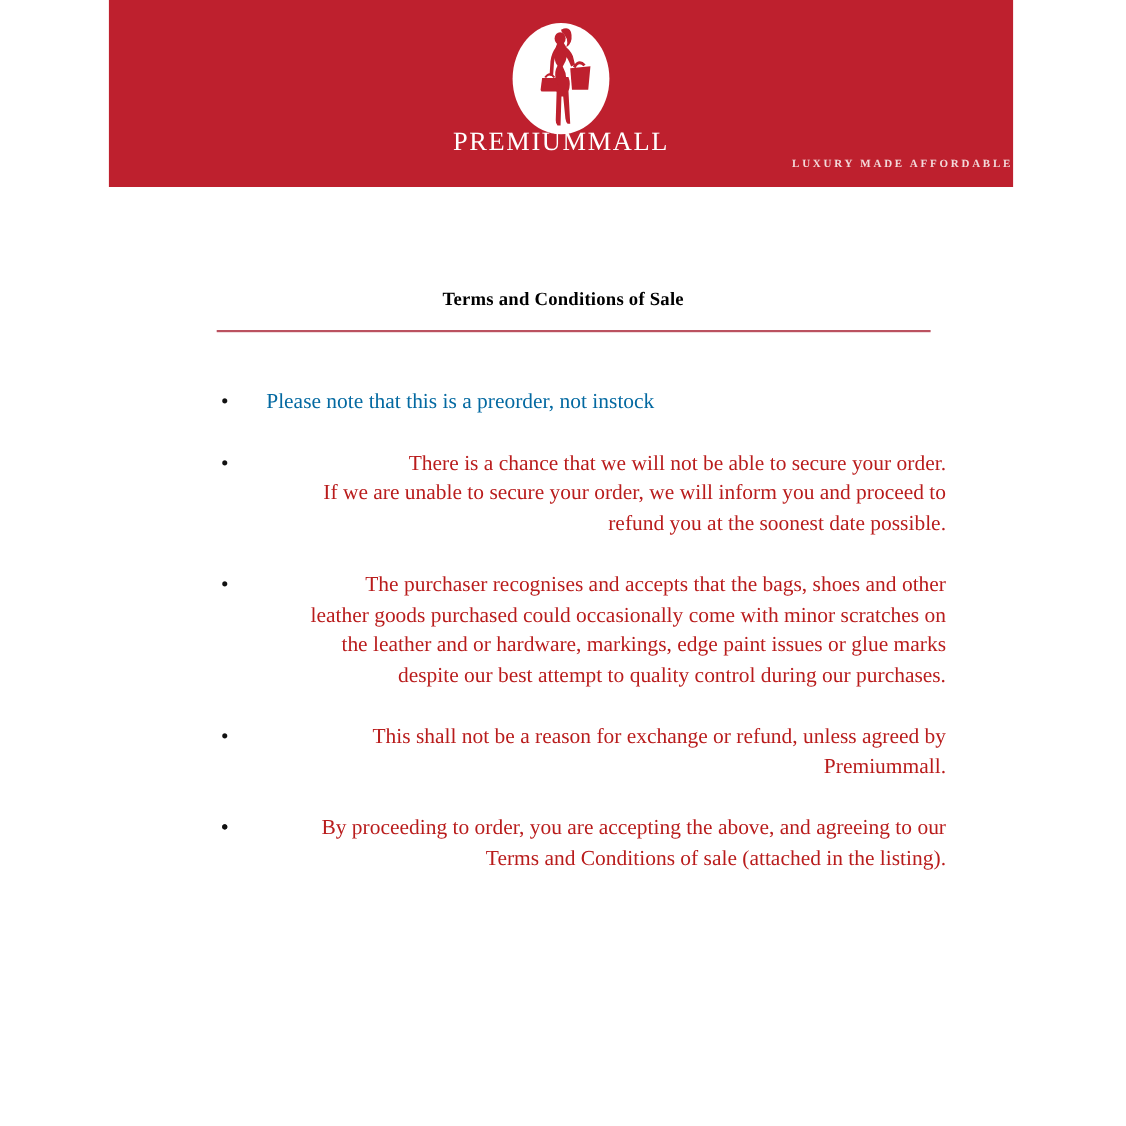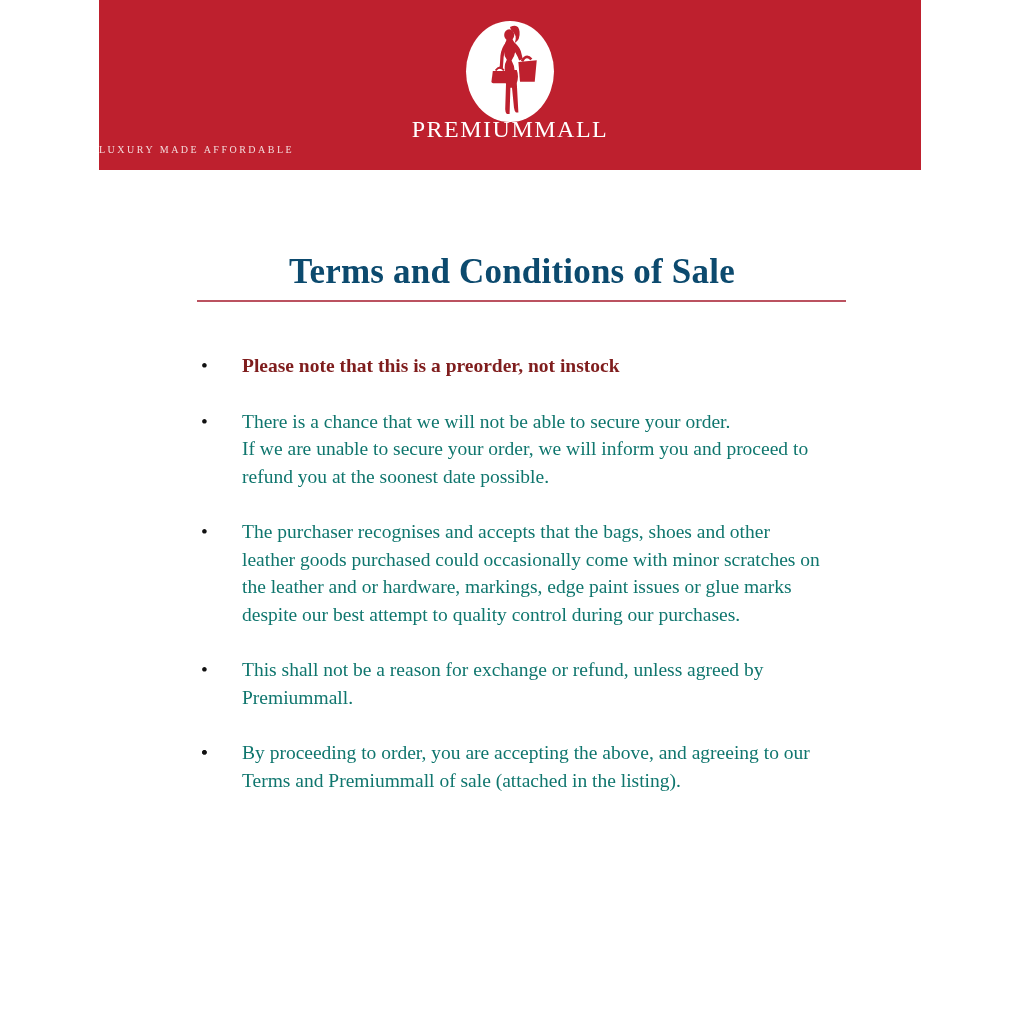--- a/index.html
+++ b/index.html
@@ -19,46 +19,46 @@
     position:absolute; left:50%; margin-left:-44px; top:21px;
     width:88px; height:101px; background:#ffffff; border-radius:50%;
     overflow:hidden;
   }
   .logo-circle svg { position:absolute; left:4px; top:2px; width:80px; height:99px; fill:#be202e; }
   .brand-name {
     position:absolute; left:0; right:0; top:116px; text-align:center;
     color:#ffffff; font-size:24px; letter-spacing:1.5px; font-weight:400;
   }
   .brand-tagline {
-    position:absolute; left:0; right:0; top:144px; text-align:left;
-    color:#f3d9da; font-size:10px; letter-spacing:2.5px; font-weight:400;
+    position:absolute; left:0; right:0; top:144px; text-align:right;
+    color:#f3d9da; font-size:10px; letter-spacing:2.5px; font-weight:700;
   }
 
   
   .doc-title {
-    position:absolute; left:0; top:252px; width:100%; text-align:center;
-    font-size:35px; font-weight:700; color:#0c4a6e; letter-spacing:0.2px;
+    position:absolute; left:0; top:262px; width:100%; text-align:center;
+    font-size:17px; font-weight:700; color:#000000; letter-spacing:0.2px;
   }
   .title-divider {
     position:absolute; left:197px; top:300px; width:649px; height:2px;
     background:#bb5260;
   }
   .terms-list {
     position:absolute; left:200px; top:352px; width:660px;
     list-style:none;
   }
   .term-item {
     position:relative; padding-left:42px; margin-bottom:28px;
     font-size:19.5px; line-height:27.5px; color:#161616;
   }
   .bullet {
     position:absolute; left:1px; top:0; color:#111111; font-size:19.5px;
   }
-  .term-heading { display:block; color:#7f1d1d; font-weight:700; }
-  .term-body { display:block; white-space:pre-line; color:#0f766e; }
+  .term-heading { display:block; color:#0369a1; font-weight:400; }
+  .term-body { display:block; white-space:pre-line; color:#b91c1c;text-align:right; }
 </style>
 </head>
 <body>
 
 <div class="page">
 
   <header class="banner">
     <div class="logo-circle">
       <svg viewBox="0 0 100 124" aria-hidden="true">
 
@@ -119,19 +119,19 @@
 Premiummall.</span>
       </li>
 
       <li class="term-item">
         <span class="bullet">•</span>
       </li>
 
       <li class="term-item">
         <span class="bullet">•</span>
         <span class="term-body">By proceeding to order, you are accepting the above, and agreeing to our
-Terms and Premiummall of sale (attached in the listing).</span>
+Terms and Conditions of sale (attached in the listing).</span>
       </li>
 
     </ul>
   </main>
 
 </div>
 
 </body></html>

